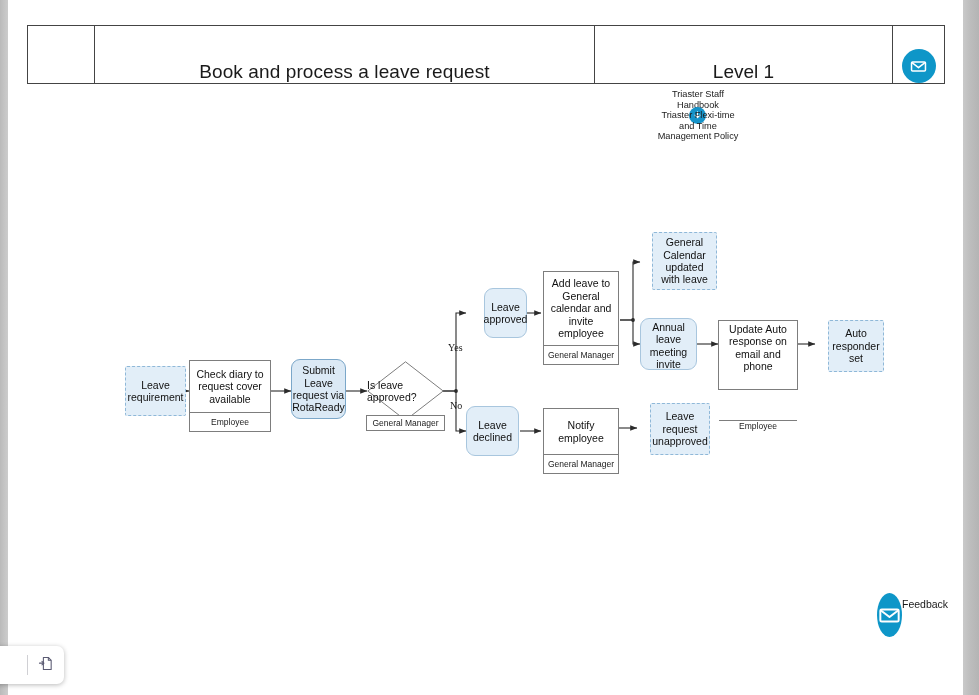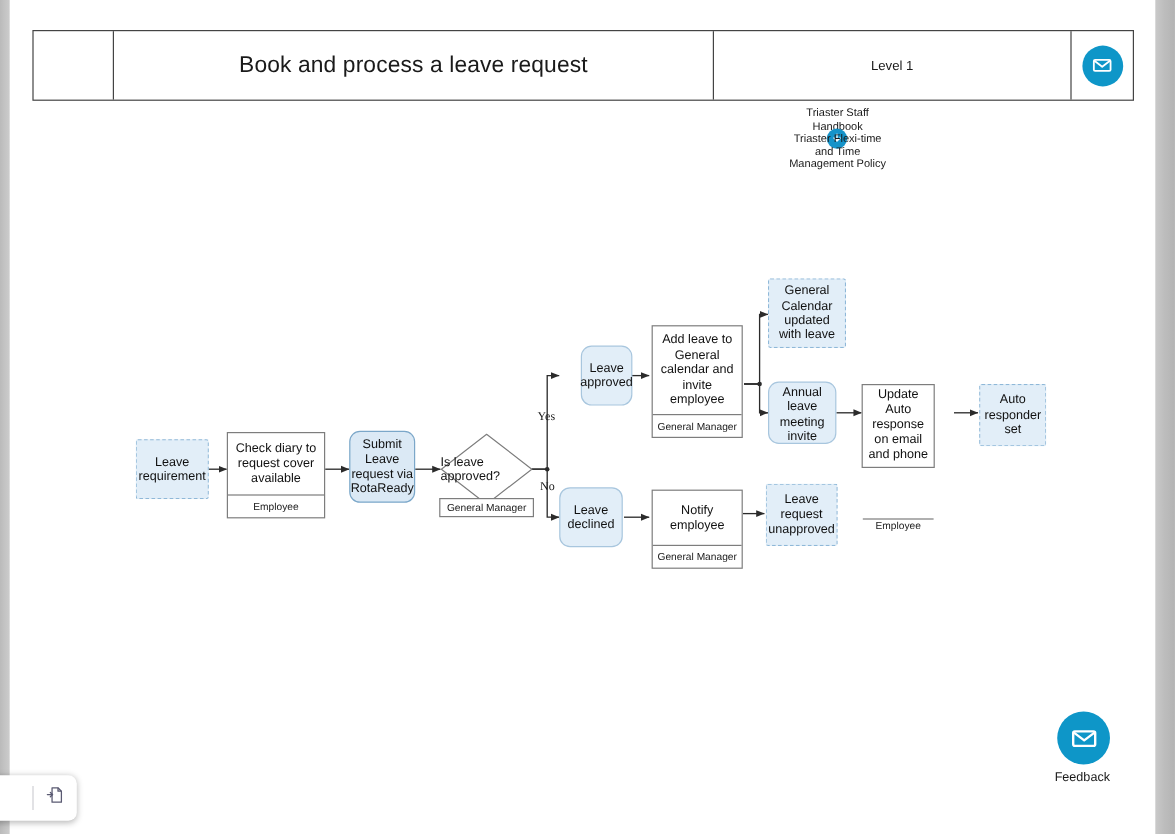--- a/index.html
+++ b/index.html
@@ -52,37 +52,37 @@
     height: 59px;
     display: flex;
     border: 1px solid #444444;
     box-sizing: border-box;
     background: #ffffff;
   }
   .hdr-cell {
     border-right: 1px solid #444444;
     box-sizing: border-box;
     display: flex;
-    align-items: center;
+    align-items: flex-end;
     justify-content: center;
     height: 100%;
   }
   .hdr-cell:last-child { border-right: none; }
   #hdr-blank      { width: 67px; }
   #hdr-title      { width: 500px; }
   #hdr-level      { width: 298px; }
   #hdr-icon-cell  { width: 51px; }
 
   #header-title-text {
     font-size: 19px;
     color: #1a1a1a;
     letter-spacing: 0.1px;
   }
   #header-level-text {
-    font-size: 11px;
+    font-size: 19px;
     color: #1a1a1a;
   }
 
   
   .env-circle {
     border-radius: 50%;
     background: #0e96c8;
     display: flex;
     align-items: center;
     justify-content: center;
@@ -118,20 +118,21 @@
     color: #101010;
     padding: 2px 3px;
     box-sizing: border-box;
   }
 
   
   .shape-output {
     background: #e2eef8;
     border: 1px dashed #8fb8d8;
     border-radius: 2px;
+    margin-left: 12px;
   }
   
   .shape-state {
     background: #e2eef8;
     border: 1px solid #a8c6de;
     border-radius: 9px;
   }
   
   .shape-state-strong {
     background: #dbe9f5;
@@ -212,22 +213,22 @@
     justify-content: center;
   }
 
   
   #feedback-widget {
     position: absolute;
     left: 877px;
     top: 593px;
     width: 48px;
     display: flex;
-    flex-direction: column;
-    align-items: flex-end;
+    flex-direction: row;
+    align-items: flex-start;
   }
   #feedback-label {
     margin-top: 5px;
     font-size: 10.5px;
     color: #1a1a1a;
     white-space: nowrap;
   }
 
   
   #bottom-toolbar {
@@ -363,21 +364,21 @@
   </div>
 
   <div class="node shape-output" style="left:640px; top:232px; width:65px; height:58px;">
     <div class="node-label">General Calendar updated with leave</div>
   </div>
 
   <div class="node shape-state" style="left:640px; top:318px; width:57px; height:52px;">
     <div class="node-label">Annual leave meeting invite</div>
   </div>
 
-  <div class="node shape-process" style="left:718px; top:320px; width:61px; height:70px;gap:45px;">
+  <div class="node shape-process" style="left:718px; top:320px; width:80px; height:70px;gap:45px;">
     <div class="node-label">Update Auto response on email and phone</div>
     <div class="role-strip">Employee</div>
   </div>
 
   <div class="node shape-output" style="left:816px; top:320px; width:56px; height:52px;">
     <div class="node-label">Auto responder set</div>
   </div>
 
   <div class="node shape-output" style="left:638px; top:403px; width:60px; height:52px;">
     <div class="node-label">Leave request unapproved</div>

